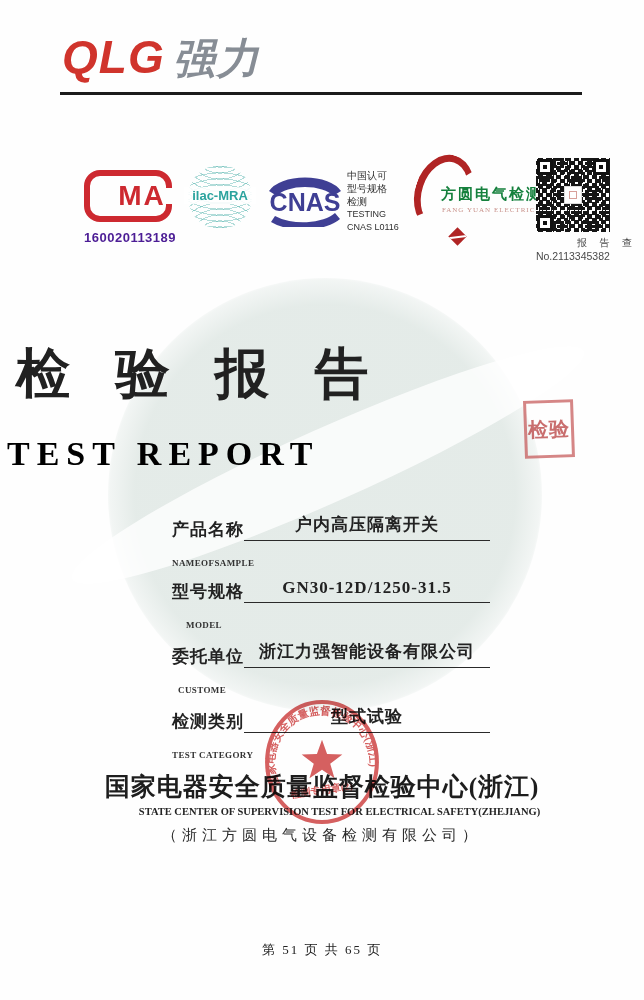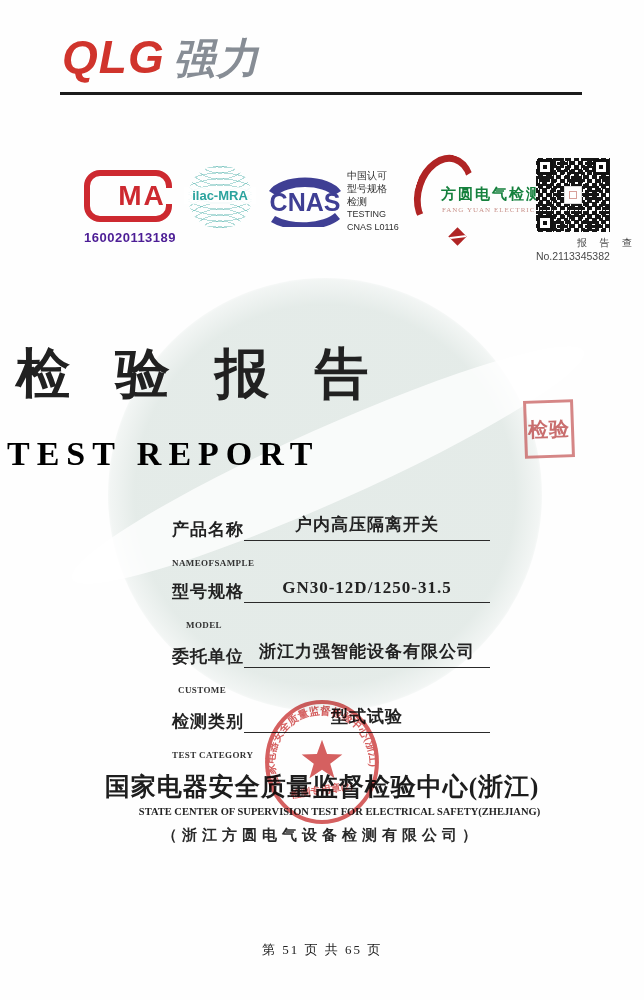--- a/index.html
+++ b/index.html
@@ -88,21 +88,21 @@
   .fvalue { flex:1; text-align:center; border-bottom:1.5px solid #2a2a2a; font-size:17px; font-weight:bold;
             color:#222; padding-bottom:4px; letter-spacing:1px; white-space:nowrap; }
   .fsub { font-size:9px; font-weight:bold; color:#333; margin-top:17px; letter-spacing:.4px; }
   .field:nth-child(2) .fsub { margin-left:14px; }
   .field:nth-child(3) .fsub { margin-left:6px; }
 
   
   .org { position:absolute; top:770px; left:0; width:100%; text-align:center; }
   .org-cn { font-size:25px; font-weight:bold; color:#1d1d1d; letter-spacing:1px; white-space:nowrap; }
   .org-en { margin-top:3px; font-size:10.5px; font-weight:bold; color:#242424; white-space:nowrap;padding-left:35px; }
-  .org-sub { margin-top:9px; font-size:15px; font-weight:bold; color:#2a2a2a; letter-spacing:5px; white-space:nowrap; }
+  .org-sub { margin-top:9px; font-size:15px; font-weight:normal; color:#2a2a2a; letter-spacing:5px; white-space:nowrap; }
 
   .org-stamp { position:absolute; left:261px; top:696px; width:122px; height:130px;
                mix-blend-mode:multiply; opacity:.85; pointer-events:none; }
 
   .pageno { position:absolute; top:941px; left:0; width:100%; text-align:center;
             font-size:13px; color:#222; letter-spacing:2px; }
 </style>
 </head>
 <body>
 

